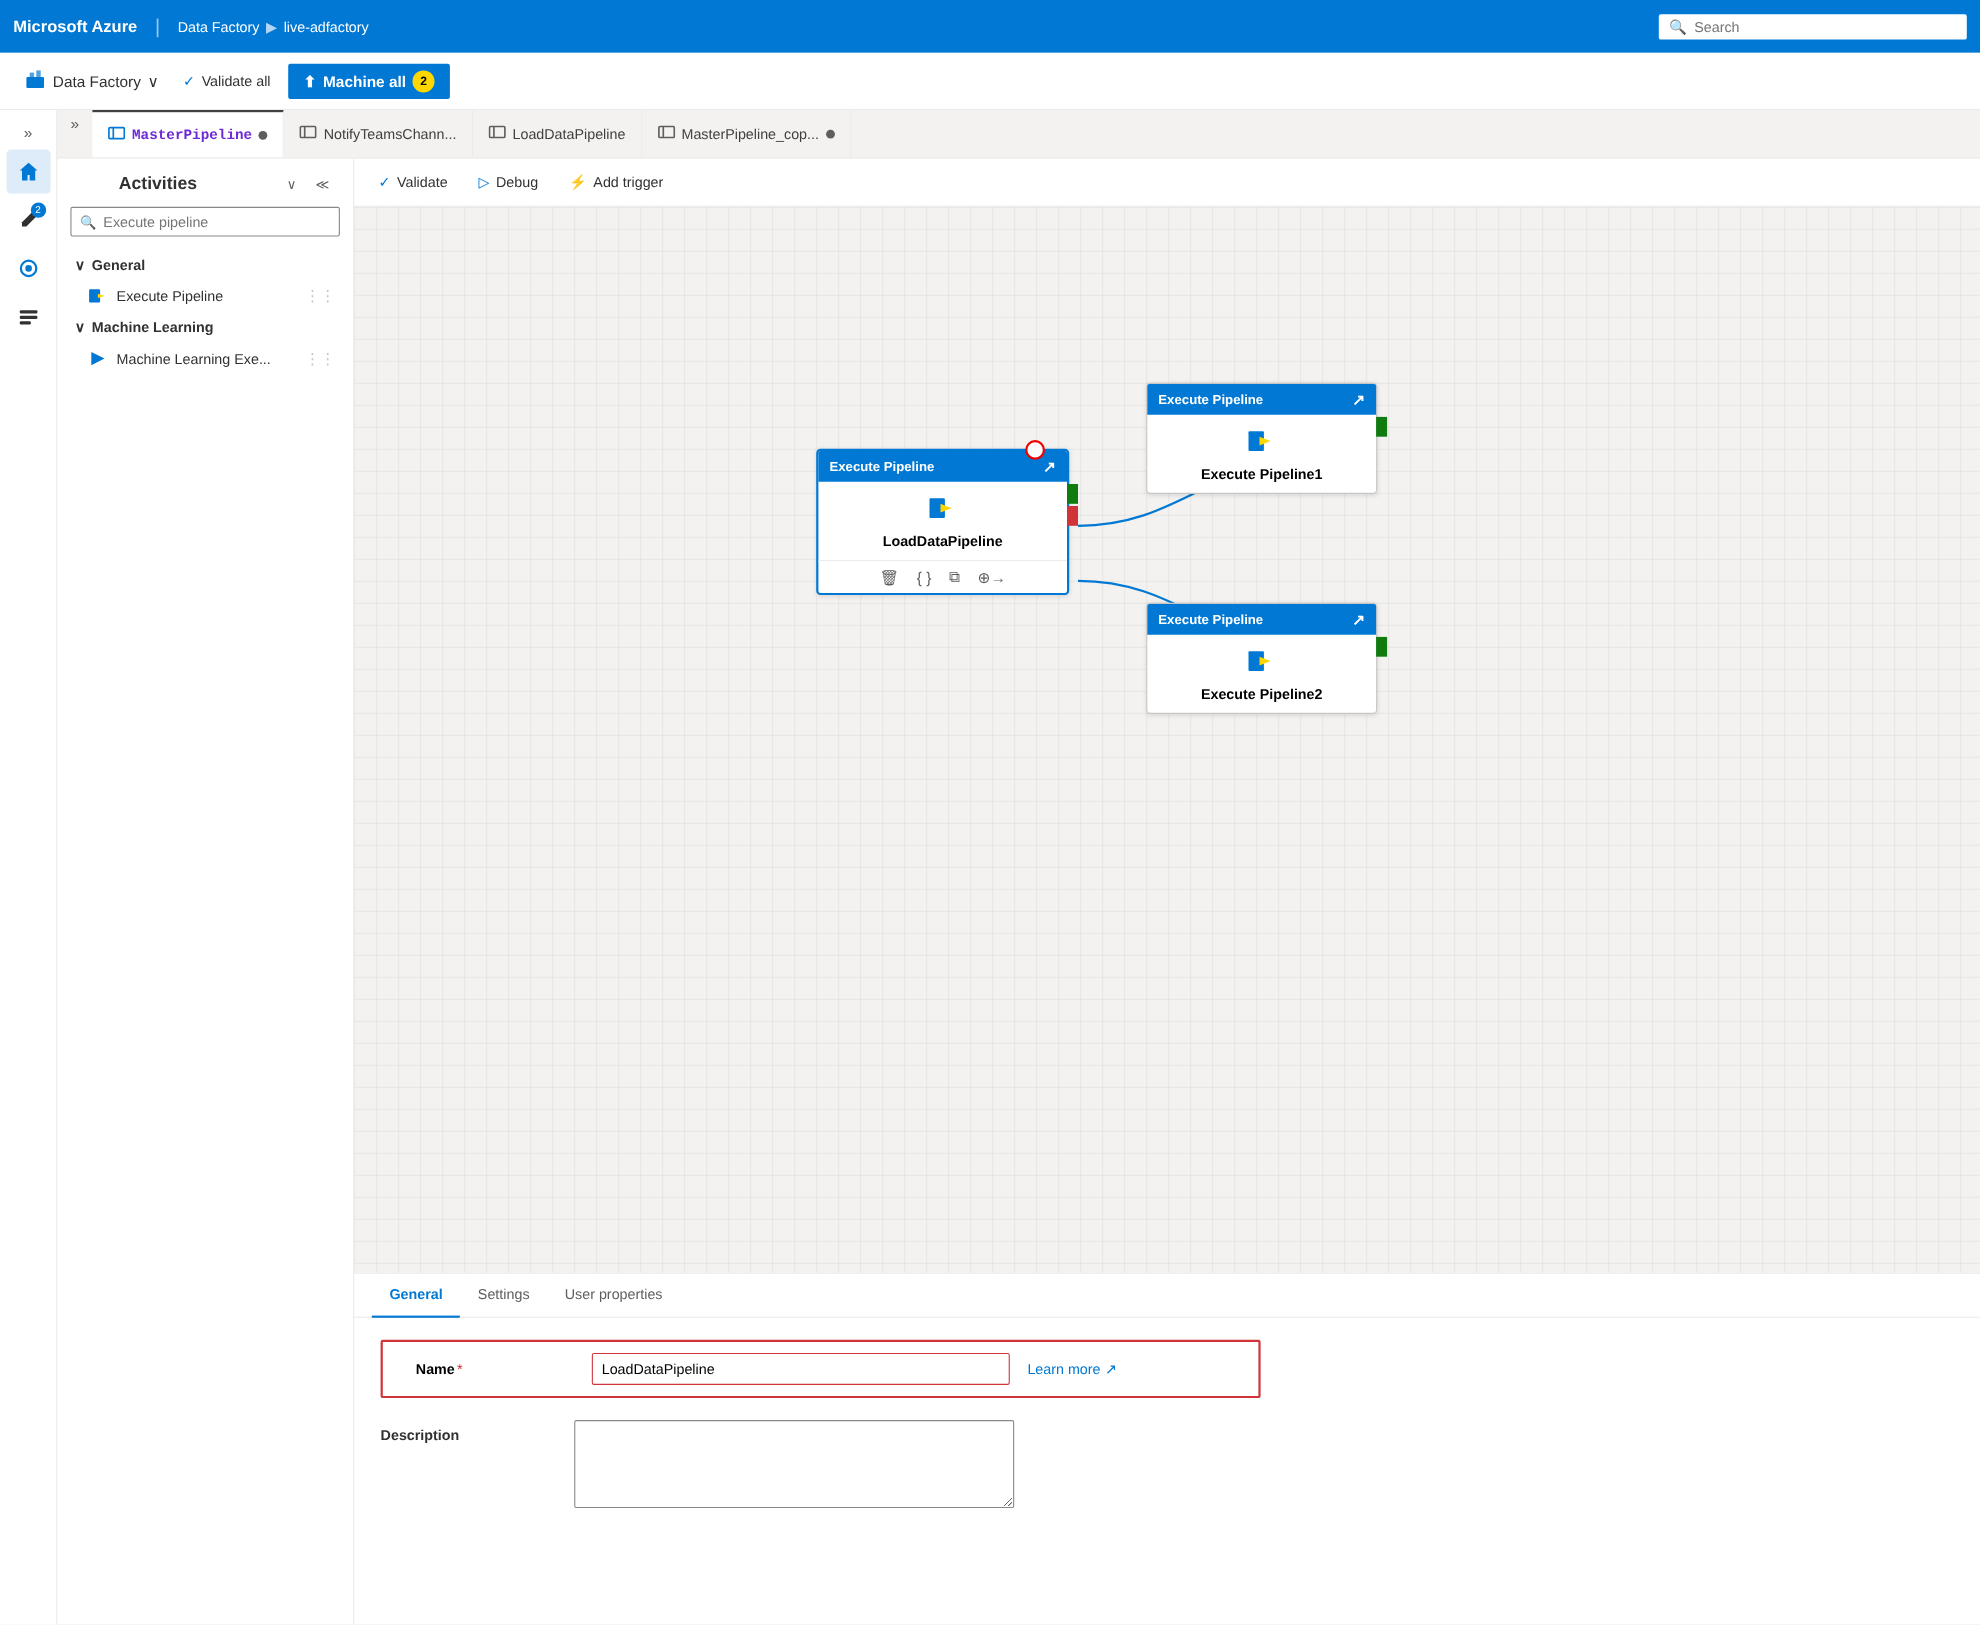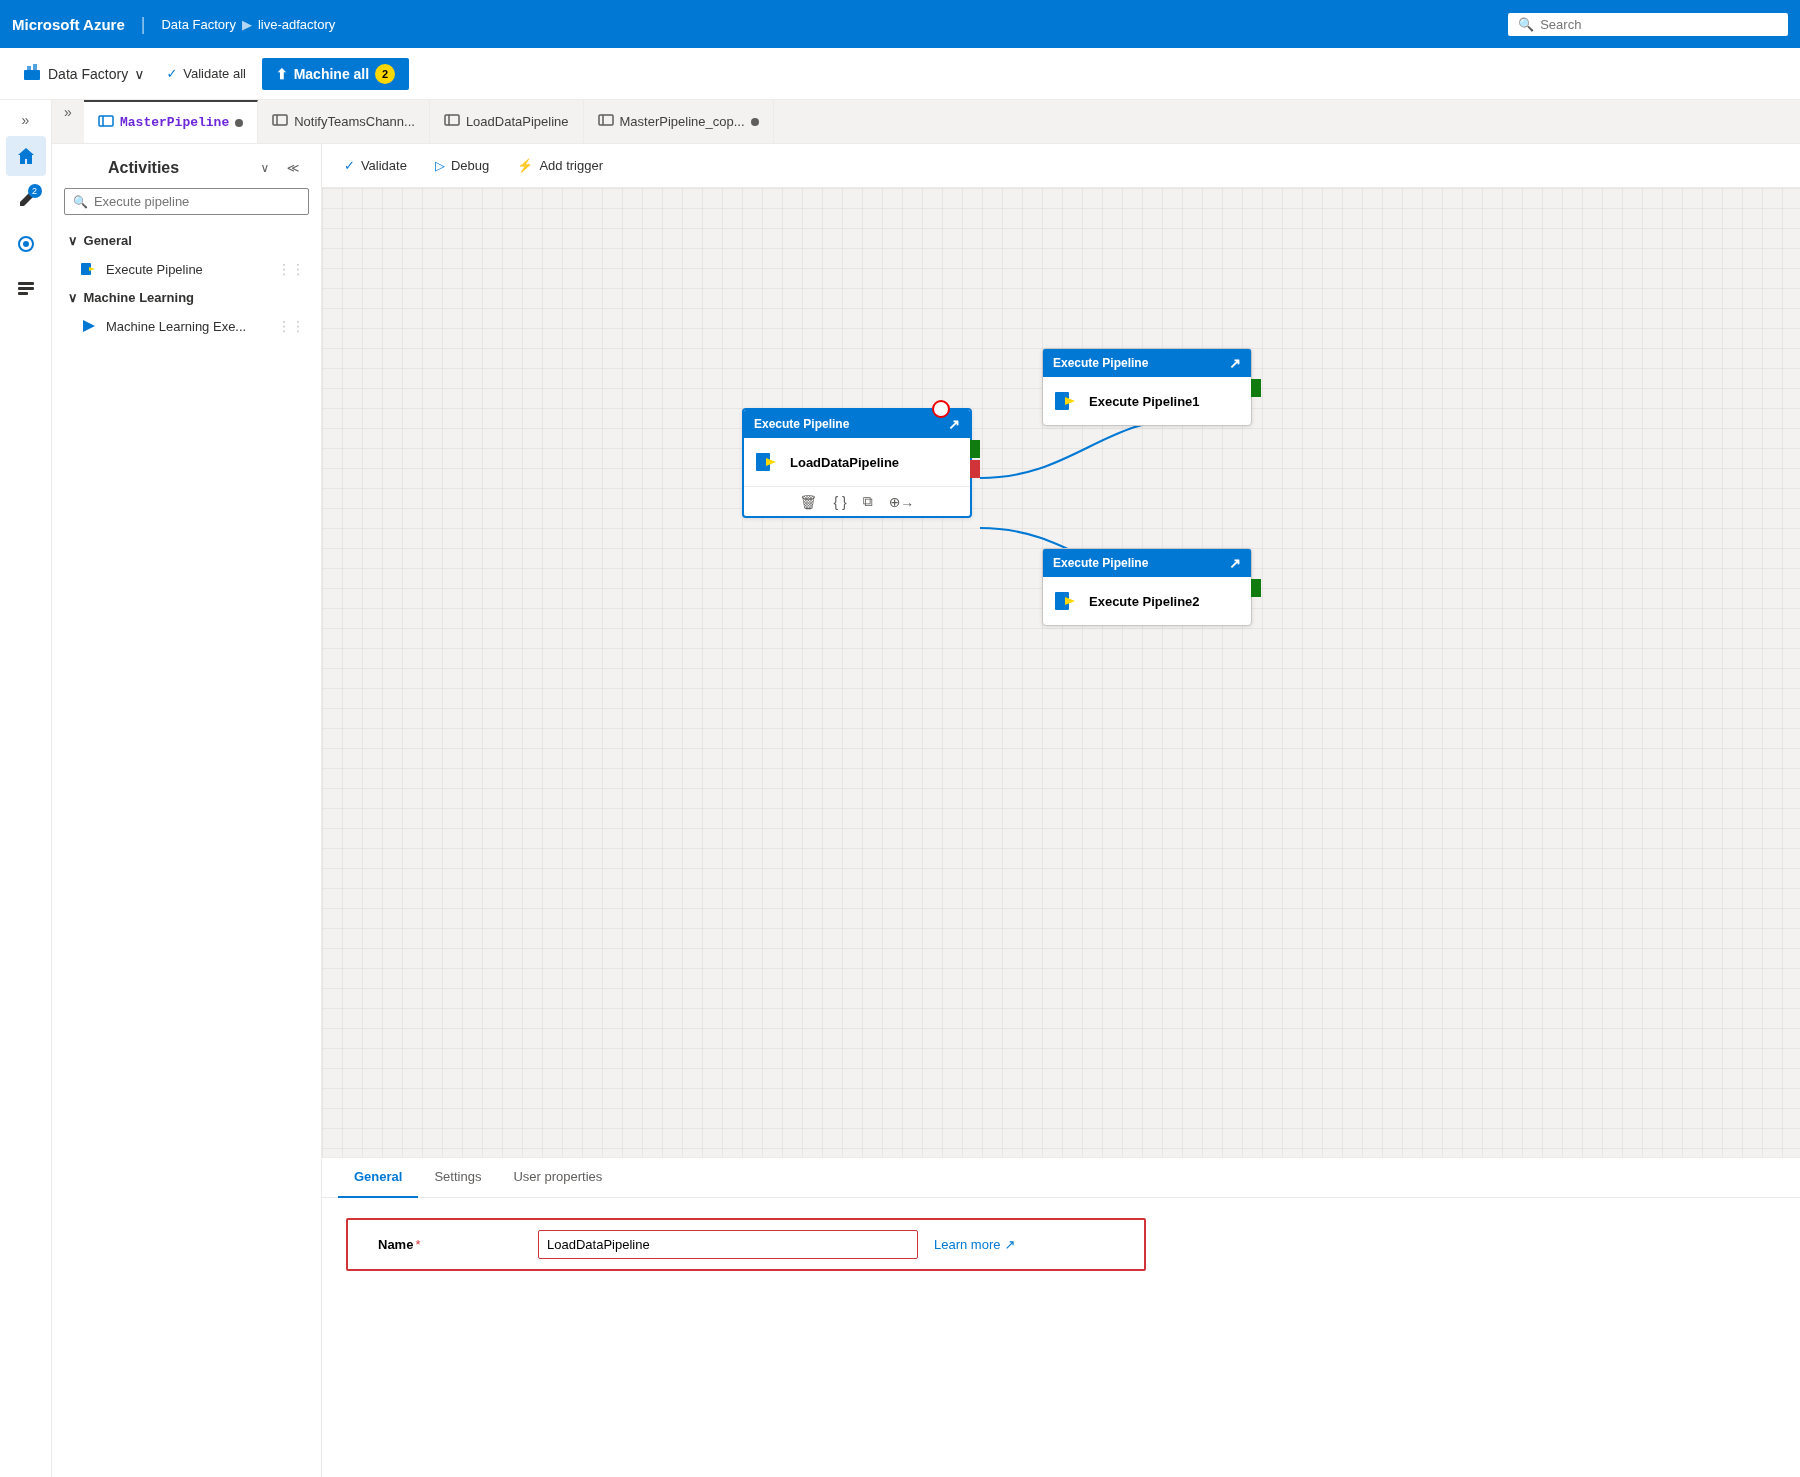--- a/index.html
+++ b/index.html
@@ -217,21 +217,21 @@
       color: white;
       padding: 6px 10px;
       font-size: 12px;
       font-weight: 600;
       border-radius: 2px 2px 0 0;
       display: flex; align-items: center; justify-content: space-between;
     }
     .pipeline-node-body {
       padding: 10px;
       display: flex; align-items: center; gap: 8px;
-      font-size: 13px; font-weight: 500;
+      font-size: 13px; font-weight: 500; flex-direction: column;
     }
     .pipeline-node-footer {
       display: flex; align-items: center; justify-content: center; gap: 16px;
       padding: 6px; border-top: 1px solid #edebe9;
     }
     .node-action-btn {
       color: #605e5c; cursor: pointer; font-size: 14px; border: none; background: none;
     }
     .node-circle {
       position: absolute;
@@ -551,19 +551,23 @@
                 <span style="font-weight:600; font-size:13px;">Name</span>
                 <span style="color:#d13438; margin-left:2px;">*</span>
               </div>
               <input type="text" class="form-input" style="border: 1px solid rgb(209, 52, 56); flex: 1 1 0%; max-width: 380px; padding: 6px 8px; font-size: 13px; outline: none; border-radius: 2px;" value="LoadDataPipeline">
               <a class="learn-more" style="margin-left:16px;">
                 <span>Learn more</span>
                 <span>↗</span>
               </a>
             </div>
 
+            <div class="form-row">
+              <div class="form-label">Description</div>
+              <textarea class="form-textarea" style=""></textarea>
+            </div>
           </div>
         </div>
 
       </div>
     </div>
   </div>
 </div>
 
 </body></html>

